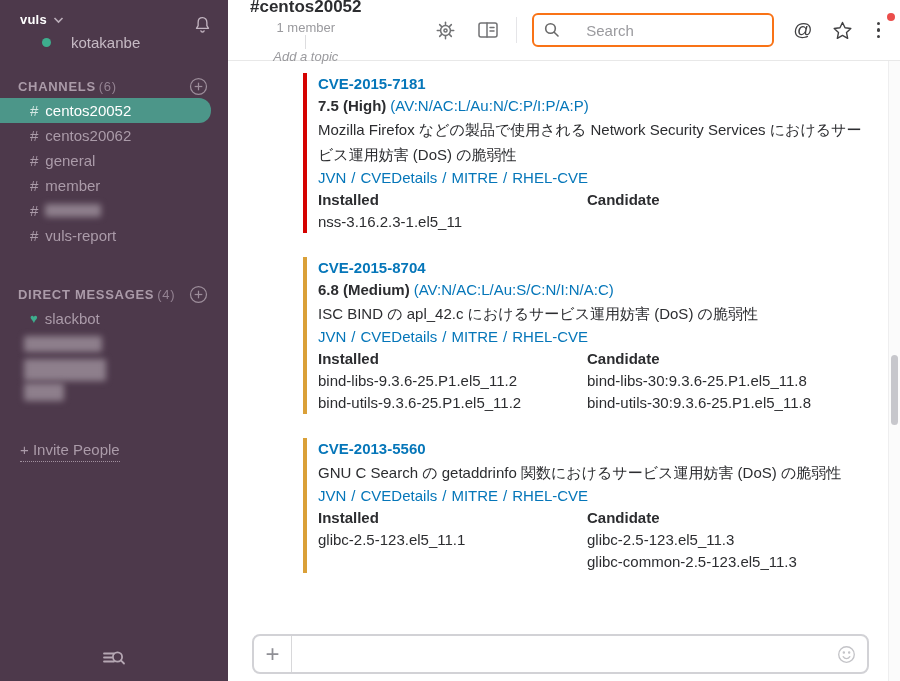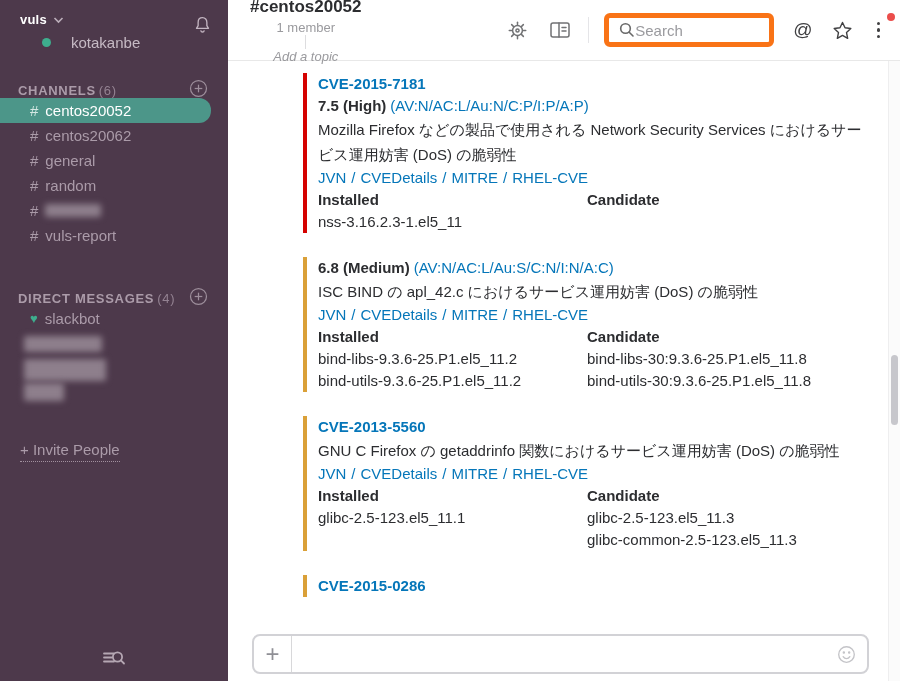--- a/index.html
+++ b/index.html
@@ -10,21 +10,21 @@
   
   .sidebar { width:228px; height:100%; background:#4D394B; flex:none; position:relative; color:#AB9BA9; }
   .ws-row { padding:12px 16px 0 20px; display:flex; justify-content:space-between; align-items:flex-start; }
   .ws-name-row { display:flex; align-items:center; gap:6px; cursor:pointer; }
   .ws-name { color:#fff; font-size:13px; font-weight:700; letter-spacing:.2px; }
   .chev { stroke:#BCAEBA; }
   .bell { color:#C3B5C1; margin-top:3px; }
   .user-row { display:flex; align-items:center; gap:20px; padding:7px 0 0 22px; font-size:15px; color:#C6BAC4; }
   .presence-dot { width:9px; height:9px; border-radius:50%; background:#3EAE8E; flex:none; }
 
-  .sb-section-header { height:24px; display:flex; align-items:flex-end; justify-content:space-between;
+  .sb-section-header { height:24px; display:flex; align-items:center; justify-content:space-between;
     padding:0 20px 0 18px; font-size:13px; font-weight:700; letter-spacing:.7px; color:#AB9BA9; }
   .sb-count { font-weight:400; color:rgba(171,155,169,.75); margin-left:3px; }
   .plus-circle { color:#9D8E9B; display:flex; cursor:pointer; }
   .sec-channels { margin-top:23px; }
   .sec-dms { margin-top:34px; }
 
   .sb-row { height:25px; display:flex; align-items:center; padding-left:30px; font-size:15px;
     color:#AB9BA9; cursor:pointer; white-space:nowrap; }
   .sb-row .hash { margin-right:7px; }
   .sb-row.active { background:#4C9689; color:#fff; width:211px; border-radius:0 12px 12px 0; }
@@ -51,22 +51,22 @@
   .hdr-title { font-size:17px; font-weight:900; color:#2C2D30; line-height:20px; }
   .hdr-sub { display:flex; align-items:center; margin-top:3px; font-size:13px; color:#9A9A9E;flex-direction:column; }
   .hdr-sub .vdiv { width:1px; height:14px; background:#DDDDDF; margin:0 10px; }
   .topic { font-style:italic; color:#9A9A9E; cursor:pointer; }
   .hdr-spacer { flex:1; }
   .hdr-icons { display:flex; align-items:center; }
   .hicon { color:#717274; display:flex; cursor:pointer; }
   .hicon.gear { margin-right:21px; }
   .hicon.flexpane { margin-right:17px; }
   .hdr-divider { width:1px; height:26px; background:#E5E5E8; margin-right:15px; }
-  .searchbox { width:170px; height:34px; border:5px solid #f97316; border-radius:6px;
-    display:flex; align-items:center; padding:0 10px; gap:0; background:#fff; }
+  .searchbox { width:242px; height:34px; border:2px solid #f97316; border-radius:6px;
+    display:flex; align-items:center; padding:0 10px; gap:26px; background:#fff; }
   .searchbox svg { color:#696969; flex:none; }
   .searchbox input { border:none; outline:none; width:100%; font-size:15px; color:#2C2D30;
     font-family:inherit; background:transparent; }
   .searchbox input::placeholder { color:#9A9A9E; }
   .at-icon { font-size:19px; color:#404042; margin:0 19px; cursor:pointer; }
   .star-icon { color:#404042; display:flex; margin-right:18px; cursor:pointer; }
   .kebab { display:flex; flex-direction:column; gap:3px; padding:2px 6px; cursor:pointer; }
   .kebab i { width:3.5px; height:3.5px; border-radius:50%; background:#404042; }
   .notif-dot { position:absolute; top:13px; right:5px; width:8px; height:8px; border-radius:50%; z-index:4; }
 
@@ -148,21 +148,21 @@
       <div class="sb-row">
         <span class="hash">#</span>
         <span>centos20062</span>
       </div>
       <div class="sb-row">
         <span class="hash">#</span>
         <span>general</span>
       </div>
       <div class="sb-row">
         <span class="hash">#</span>
-        <span>random</span>
+        <span>member</span>
       </div>
       <div class="sb-row">
         <span class="hash">#</span>
         <span class="blur blur-chan"></span>
       </div>
       <div class="sb-row">
         <span class="hash">#</span>
         <span>vuls-report</span>
       </div>
     </div>
@@ -282,20 +282,21 @@
             <div>
               <div class="fname">Candidate</div>
             </div>
           </div>
         </div>
       </div>
 
       <div class="att">
         <div class="att-bar" style="background: rgb(218, 160, 56);"></div>
         <div class="att-body">
+          <div class="att-row att-title"><a>CVE-2015-8704</a></div>
           <div class="att-row"><span class="sev-score">6.8 (Medium)</span><a class="vec-link">(AV:N/AC:L/Au:S/C:N/I:N/A:C)</a></div>
           <div class="att-desc">ISC BIND の apl_42.c におけるサービス運用妨害 (DoS) の脆弱性</div>
           <div class="att-links">
             <a>JVN</a><span class="sep">/</span><a>CVEDetails</a><span class="sep">/</span><a>MITRE</a><span class="sep">/</span><a>RHEL-CVE</a>
           </div>
           <div class="att-fields">
             <div>
               <div class="fname">Installed</div>
               <div class="fval">bind-libs-9.3.6-25.P1.el5_11.2</div>
               <div class="fval">bind-utils-9.3.6-25.P1.el5_11.2</div>
@@ -306,44 +307,38 @@
               <div class="fval">bind-utils-30:9.3.6-25.P1.el5_11.8</div>
             </div>
           </div>
         </div>
       </div>
 
       <div class="att">
         <div class="att-bar" style="background: rgb(218, 160, 56);"></div>
         <div class="att-body">
           <div class="att-row att-title"><a>CVE-2013-5560</a></div>
-          <div class="att-desc">GNU C Firefox の getaddrinfo 関数におけるサービス運用妨害 (DoS) の脆弱性</div>
+          <div class="att-desc">GNU C Search の getaddrinfo 関数におけるサービス運用妨害 (DoS) の脆弱性</div>
           <div class="att-links">
             <a>JVN</a><span class="sep">/</span><a>CVEDetails</a><span class="sep">/</span><a>MITRE</a><span class="sep">/</span><a>RHEL-CVE</a>
           </div>
           <div class="att-fields">
             <div>
               <div class="fname">Installed</div>
               <div class="fval">glibc-2.5-123.el5_11.1</div>
             </div>
             <div>
               <div class="fname">Candidate</div>
               <div class="fval">glibc-2.5-123.el5_11.3</div>
               <div class="fval">glibc-common-2.5-123.el5_11.3</div>
             </div>
           </div>
         </div>
       </div>
 
-      <div class="att att-trunc">
-        <div class="att-bar" style="background: rgb(218, 160, 56);"></div>
-        <div class="att-body">
-          <div class="att-row att-title"><a>CVE-2015-0286</a></div>
-        </div>
-      </div>
 
     </div>
 
     <div class="scroll-track">
       <span class="scroll-thumb"></span>
     </div>
 
     <div class="composer">
       <span class="plus-btn">+</span>
       <input class="msg-input" type="text" value="" style="">

